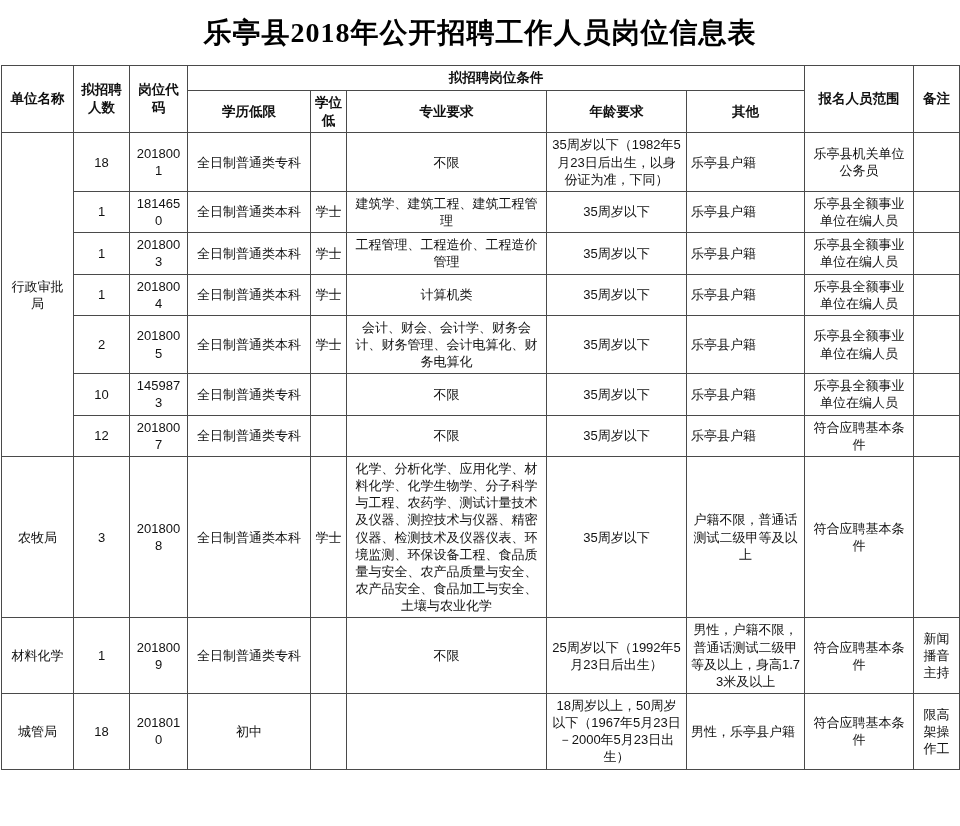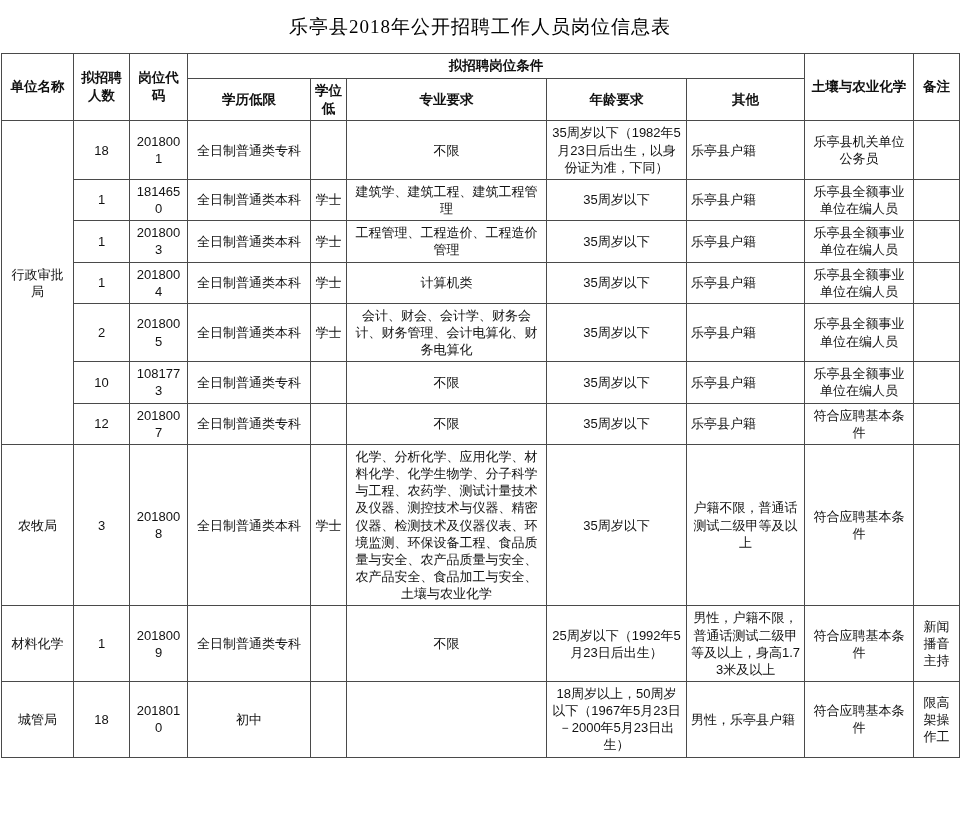--- a/index.html
+++ b/index.html
@@ -16,22 +16,22 @@
   }
   .page {
     width: 960px;
     height: 826px;
     position: relative;
     background: #fff;
     box-sizing: border-box;
   }
   .doc-title {
     text-align: center;
-    font-size: 19px;
-    font-weight: normal;
+    font-size: 28px;
+    font-weight: bold;
     letter-spacing: 1px;
     padding: 14px 0 13px 0;
     color: #000;
     font-family: "Liberation Serif", "DejaVu Serif", serif;
   }
   table.job-table {
     border-collapse: collapse;
     width: 958px;
     margin: 0 1px;
     table-layout: fixed;
@@ -113,21 +113,21 @@
         <col class="c-other">
       <col class="c-scope">
         <col class="c-remark">
     </colgroup>
     <thead>
       <tr>
         <th rowspan="2" class="vstack">单位名称</th>
         <th rowspan="2" class="vstack">拟招聘人数</th>
         <th rowspan="2" class="vstack">岗位代码</th>
         <th colspan="5">拟招聘岗位条件</th>
-        <th rowspan="2">土壤与农业化学</th>
+        <th rowspan="2">报名人员范围</th>
         <th rowspan="2">备注</th>
       </tr>
       <tr>
         <th>学历低限</th>
         <th class="vstack">学位低</th>
         <th>专业要求</th>
         <th>年龄要求</th>
         <th>其他</th>
       </tr>
     </thead>
@@ -183,21 +183,21 @@
           <td>全日制普通类本科</td>
           <td>学士</td>
           <td class="major">会计、财会、会计学、财务会计、财务管理、会计电算化、财务电算化</td>
           <td class="age ctr">35周岁以下</td>
           <td class="other ctr">乐亭县户籍</td>
           <td>乐亭县全额事业单位在编人员</td>
           <td></td>
         </tr>
         <tr>
           <td class="num">10</td>
-          <td class="code">1081773</td>
+          <td class="code">1459873</td>
           <td>全日制普通类专科</td>
           <td></td>
           <td class="major ctr">不限</td>
           <td class="age ctr">35周岁以下</td>
           <td class="other ctr">乐亭县户籍</td>
           <td>乐亭县全额事业单位在编人员</td>
           <td></td>
         </tr>
         <tr>
           <td class="num">12</td>

